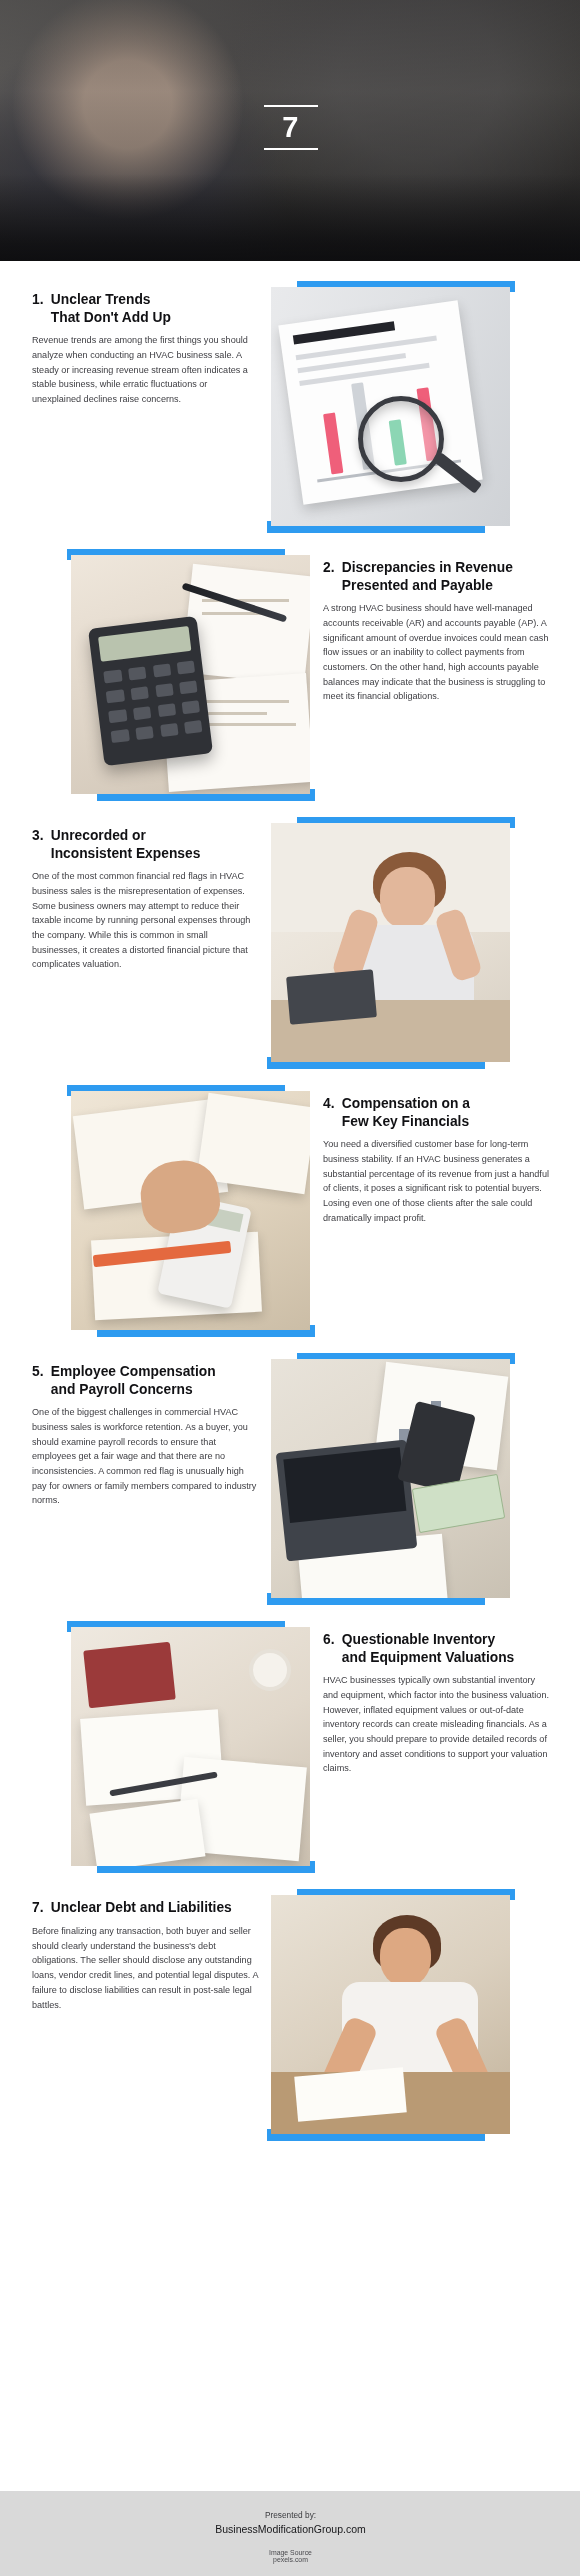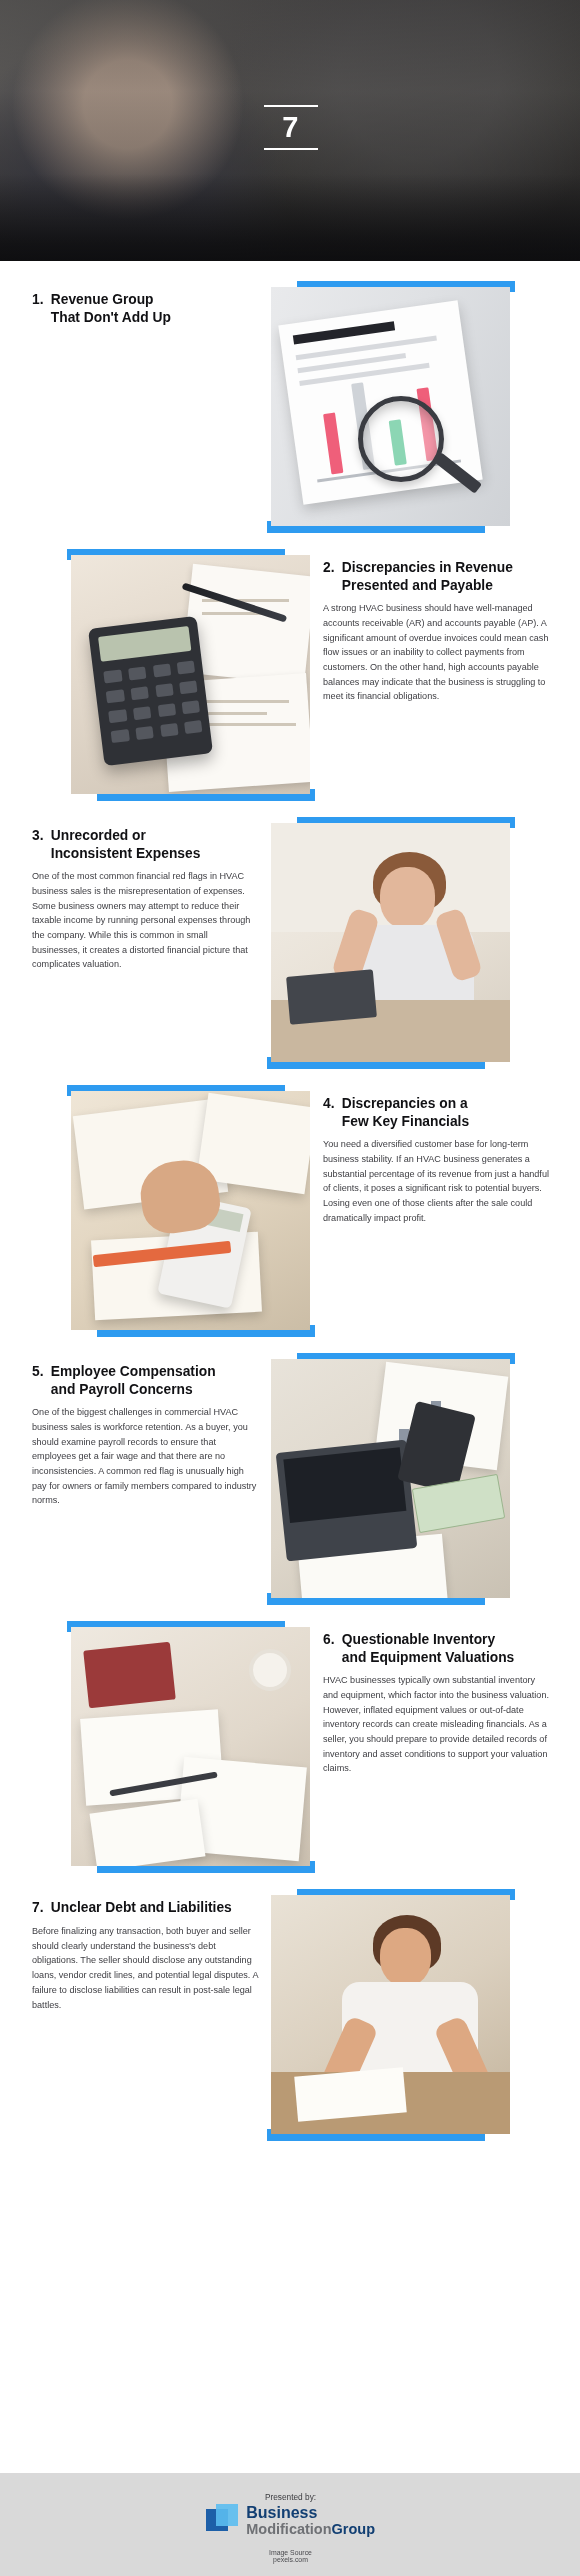--- a/index.html
+++ b/index.html
@@ -330,24 +330,25 @@
   </div>
 </div>
 
 <div class="content">
 
   <div class="item">
     <div class="item-text">
       <div class="item-heading">
         <span class="item-num">1.</span>
         <span class="item-title">
-          <span>Revenue Group</span><br>
+          <span>Unclear Trends</span><br>
           <span>That Don't Add Up</span>
         </span>
       </div>
+      <p class="item-body">Revenue trends are among the first things you should analyze when conducting an HVAC business sale. A steady or increasing revenue stream often indicates a stable business, while erratic fluctuations or unexplained declines raise concerns.</p>
     </div>
     <div class="photo-wrap">
       <div class="photo-accent-top" style="left:26px;"></div>
       <div class="photo-accent-bottom" style="left:-4.4px;"></div>
       <div class="photo ph1">
         <div class="inner">
           <div class="paper">
             <div class="hdr"></div>
             <div class="hl" style="left:13px; top:32px; width:142px;"></div>
             <div class="hl" style="left:13px; top:45px; width:109px;"></div>
@@ -440,21 +441,21 @@
         </div>
       </div>
     </div>
   </div>
 
   <div class="item reverse">
     <div class="item-text">
       <div class="item-heading">
         <span class="item-num">4.</span>
         <span class="item-title">
-          <span>Discrepancies on a</span><br>
+          <span>Compensation on a</span><br>
           <span>Few Key Financials</span>
         </span>
       </div>
       <p class="item-body">You need a diversified customer base for long-term business stability. If an HVAC business generates a substantial percentage of its revenue from just a handful of clients, it poses a significant risk to potential buyers. Losing even one of those clients after the sale could dramatically impact profit.</p>
     </div>
     <div class="photo-wrap">
       <div class="photo-accent-top" style="left:-4.4px;"></div>
       <div class="photo-accent-bottom" style="left:26px;"></div>
       <div class="photo ph4">
         <div class="inner">
@@ -551,28 +552,17 @@
           <div class="paper"></div>
         </div>
       </div>
     </div>
   </div>
 
 </div>
 
 <div class="footer">
   <div class="footer-presented">Presented by:</div>
-  <div class="logo-row">
-    <div class="logo-mark">
-      <div class="sq1"></div>
-      <div class="sq2"></div>
-    </div>
-    <div class="logo-text">
-      <div class="logo-line1">Business</div>
-      <div class="logo-line2">
-        <span class="grey">Modification</span><span>Group</span>
-      </div>
-    </div>
-  </div>
+  <div class="footer-site">BusinessModificationGroup.com</div>
   <div class="footer-src-label">Image Source</div>
   <div class="footer-src-value">pexels.com</div>
 </div>
 
 
 </body></html>

